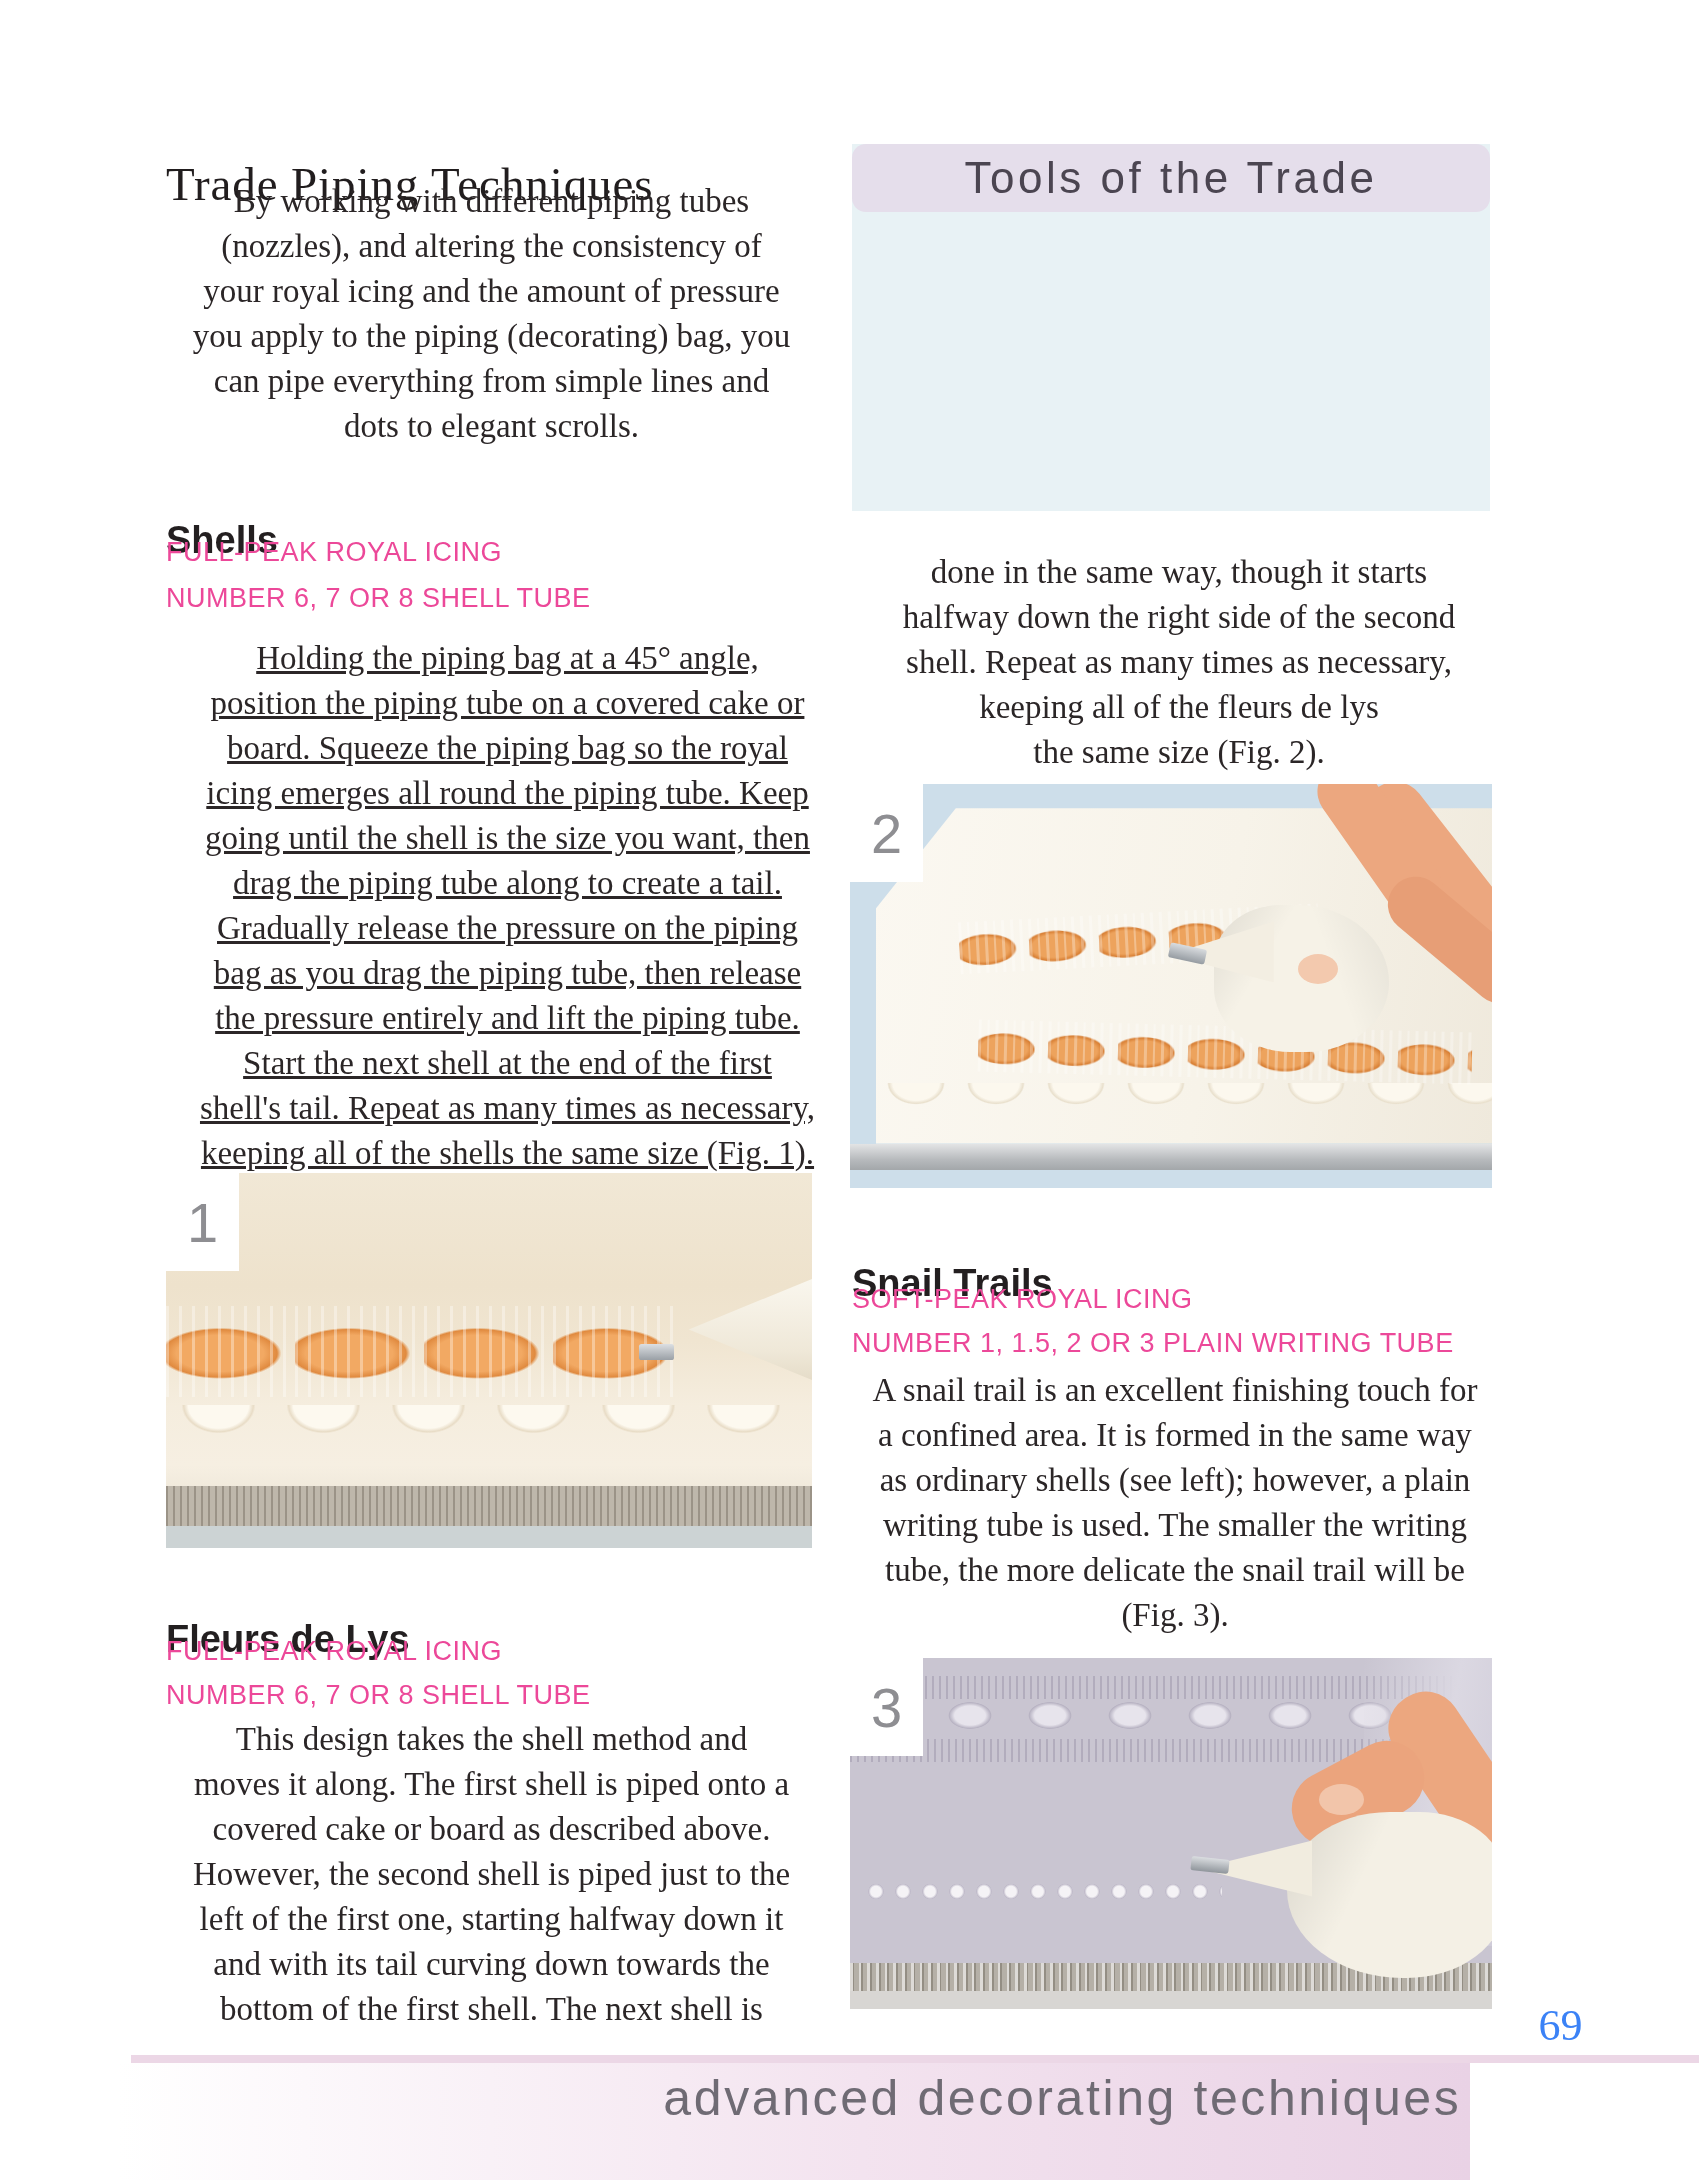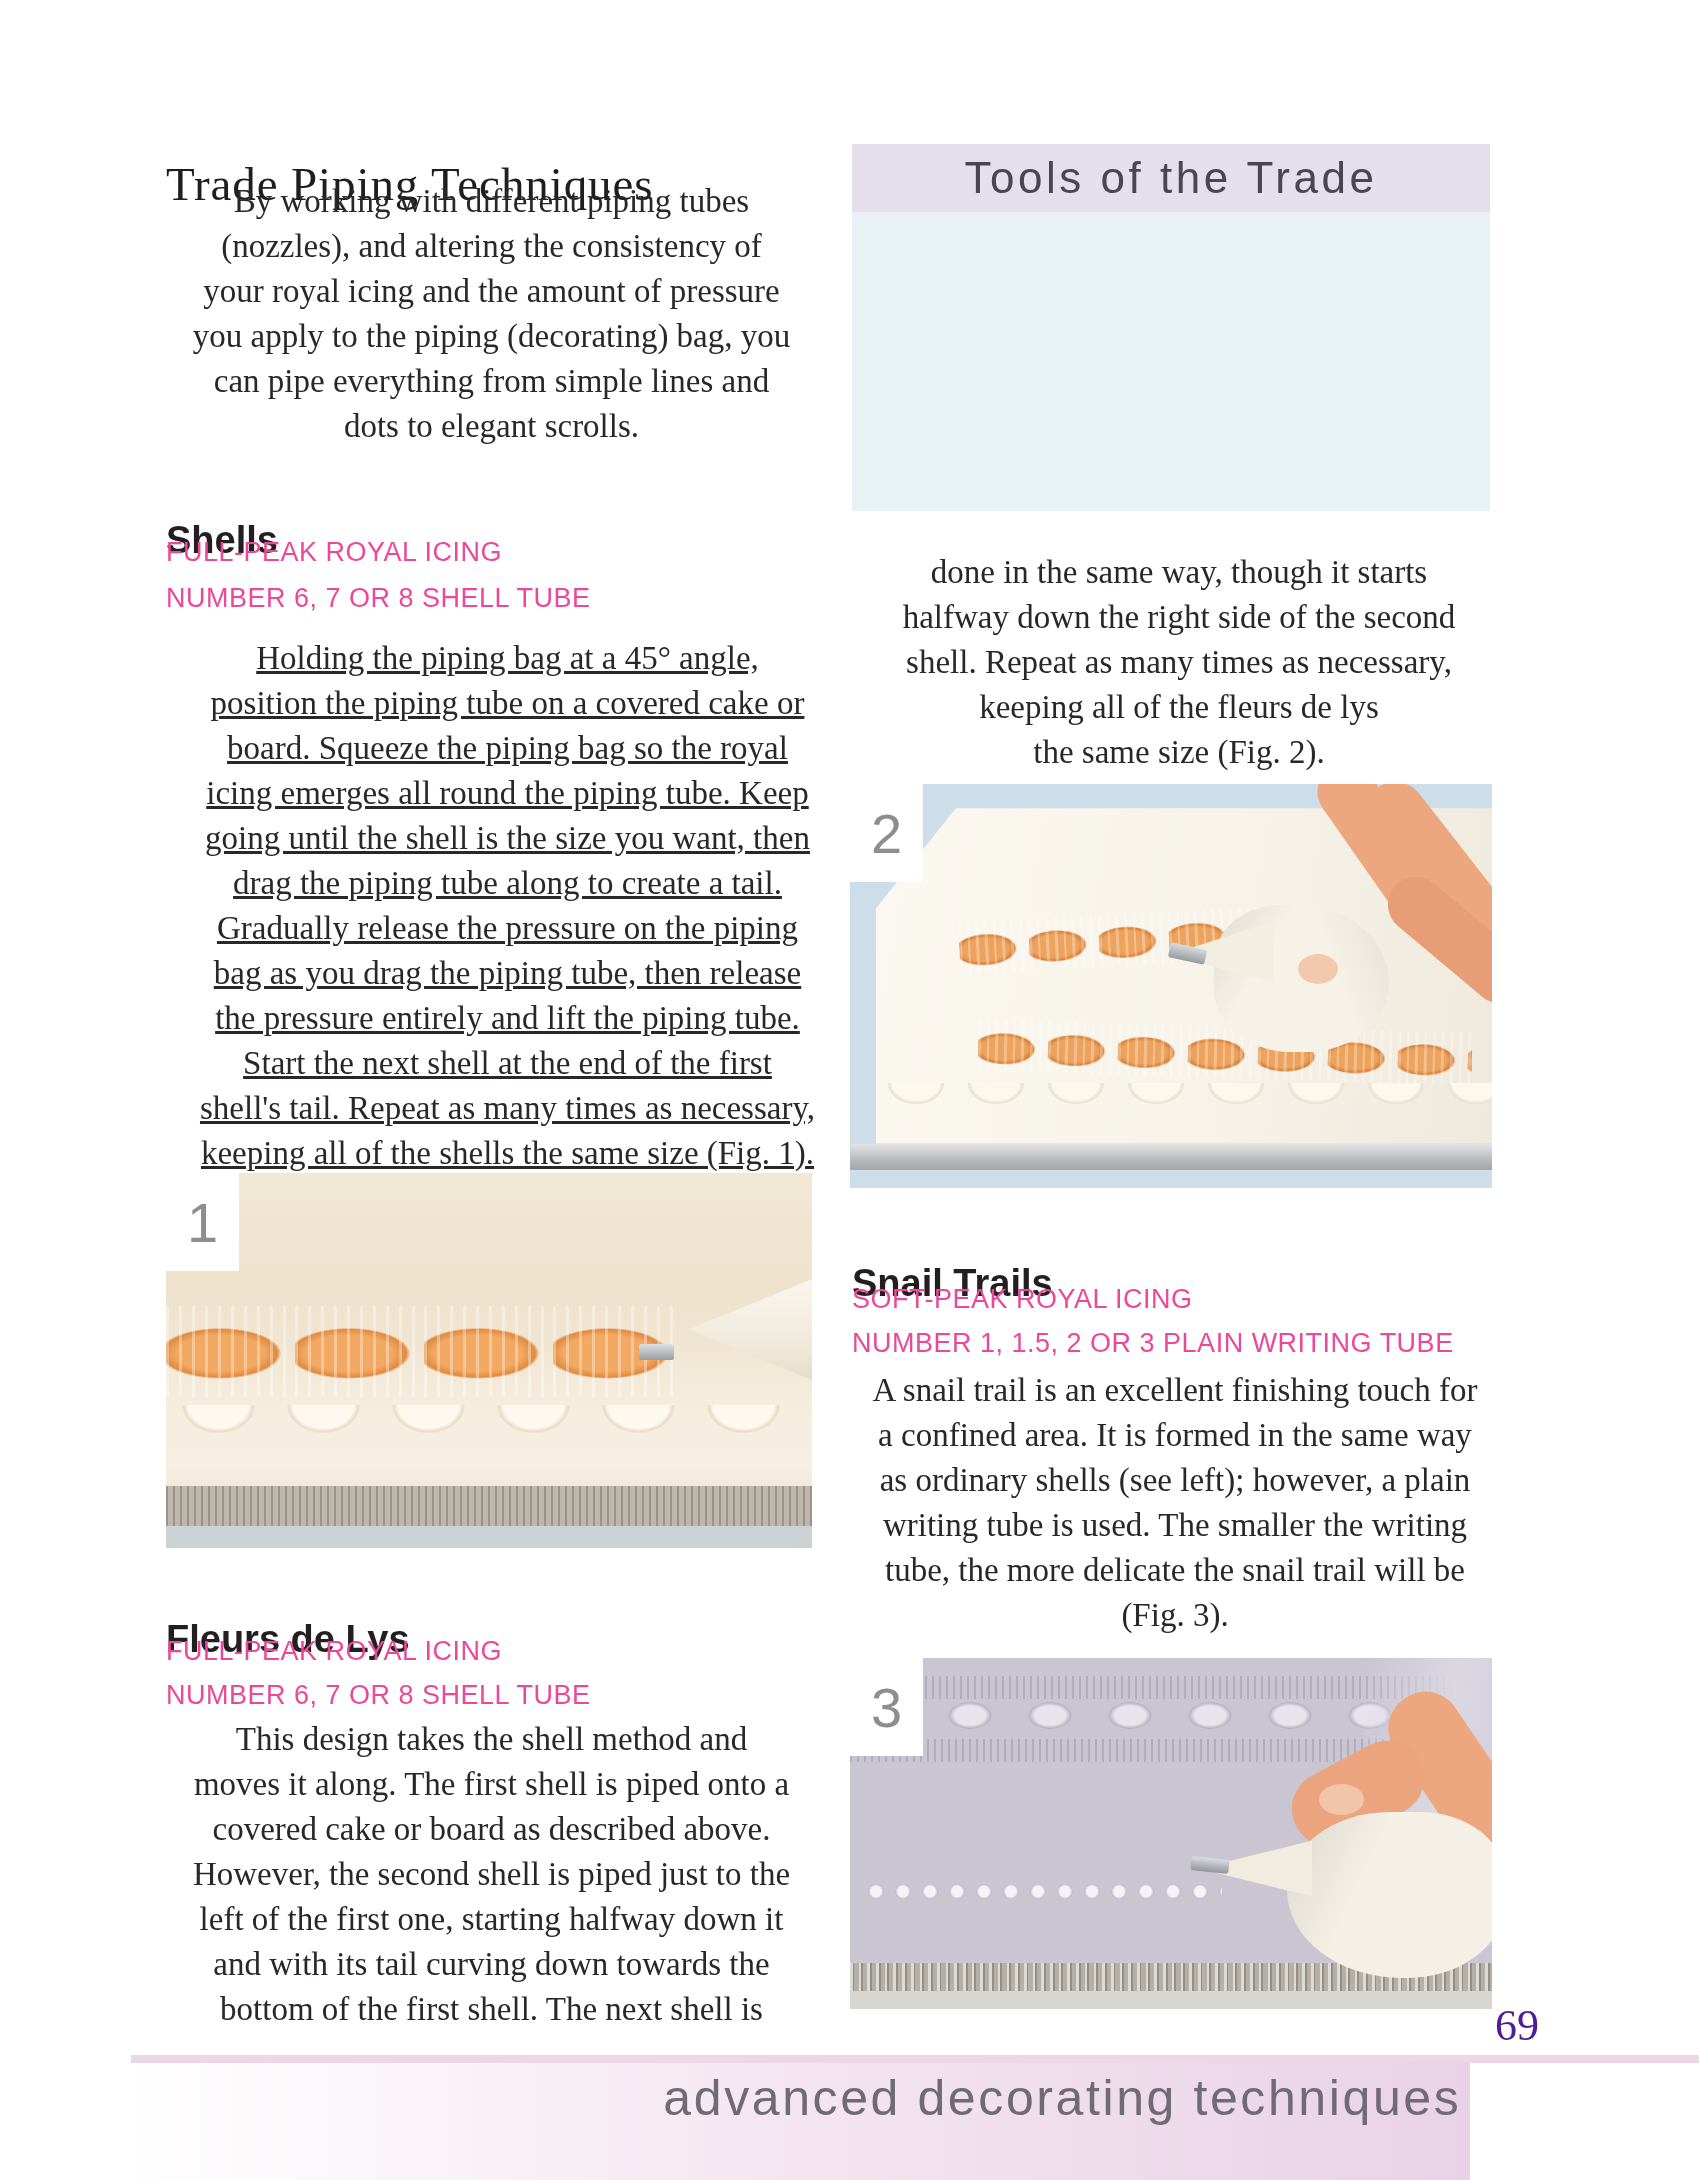--- a/index.html
+++ b/index.html
@@ -8,29 +8,29 @@
   .abs{position:absolute;}
 
   
   .h1{font:400 47px/52px "Liberation Serif",serif;color:#211d1e;letter-spacing:0.9px;}
   .serif{font:400 33px/45px "Liberation Serif",serif;color:#2b2627;white-space:pre-line;text-align:center;}
   .h2{font:700 38px/42px "Liberation Sans",sans-serif;color:#231f20;}
   .eyebrow{font:400 27px/31px "Liberation Sans",sans-serif;color:#ec4899;letter-spacing:0.5px;}
   .boxtitle{font:400 44px/68px "Liberation Sans",sans-serif;color:#4b4551;letter-spacing:3.5px;text-align:center;}
   .boxbody{font:400 31px/46px "Liberation Sans",sans-serif;color:#222222;white-space:pre-line;}
   .footer-text{font:400 50px/61px "Liberation Sans",sans-serif;color:#6f6b74;letter-spacing:2.6px;text-align:right;}
-  .pagenum{font:400 44px/47px "Liberation Serif",serif;color:#4c1d95;text-align:left;}
+  .pagenum{font:400 44px/47px "Liberation Serif",serif;color:#3b82f6;text-align:center;}
 
   
   .col-left-x{left:166px;width:651px;}
   .col-right-x{left:852px;width:646px;}
 
   
   .toolbox{left:852px;top:144px;width:638px;height:367px;background:#e8f2f5;}
-  .toolbox-head{position:absolute;left:0;top:0;width:100%;height:68px;background:#e5deeb;}
+  .toolbox-head{position:absolute;left:0;top:0;width:100%;height:68px;background:#e5deeb;border-radius:14px;}
   .toolbox-body{position:absolute;left:38px;top:77px;width:576px;}
 
   
   .pink-band{left:131px;top:2055px;width:1569px;height:7.9px;background:#ecd7e6;}
   .pink-grad{left:119px;top:2063px;width:1351px;height:117px;
              background:linear-gradient(90deg,#ffffff 0%,#f3e3ef 55%,#e9d2e5 100%);}
   .pink-grad .footer-text{position:absolute;right:8.7px;top:5.2px;width:100%;}
 
   
   .photo{position:absolute;overflow:hidden;}

